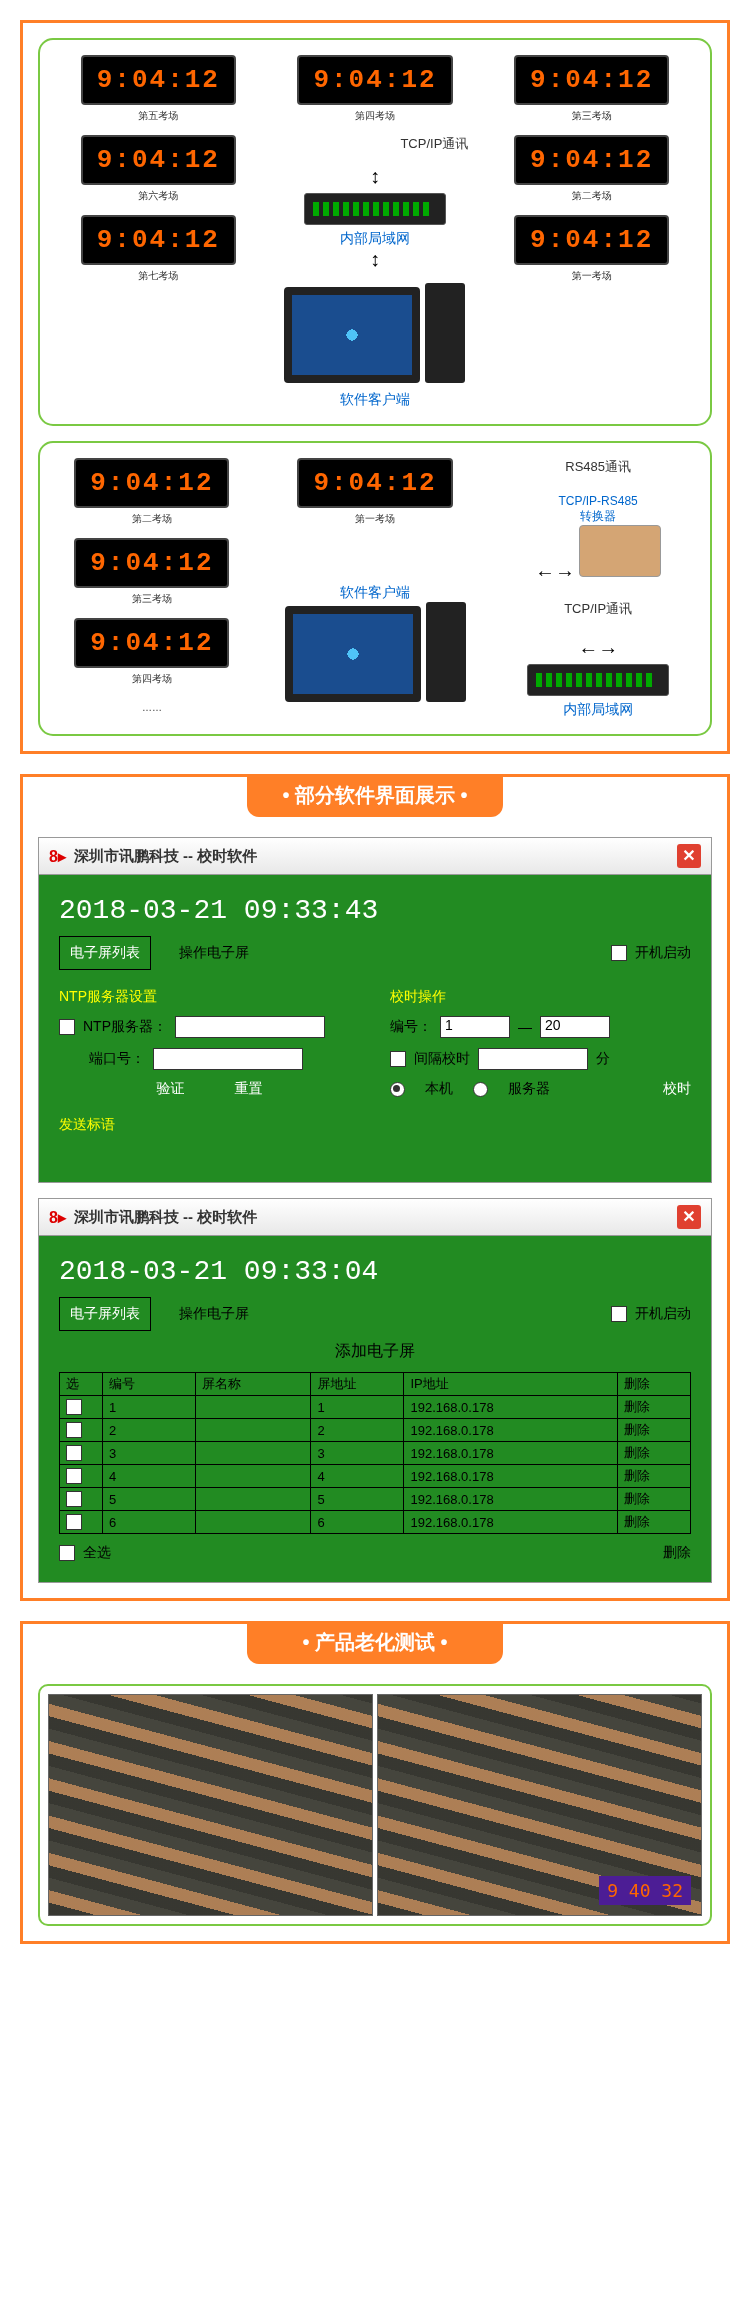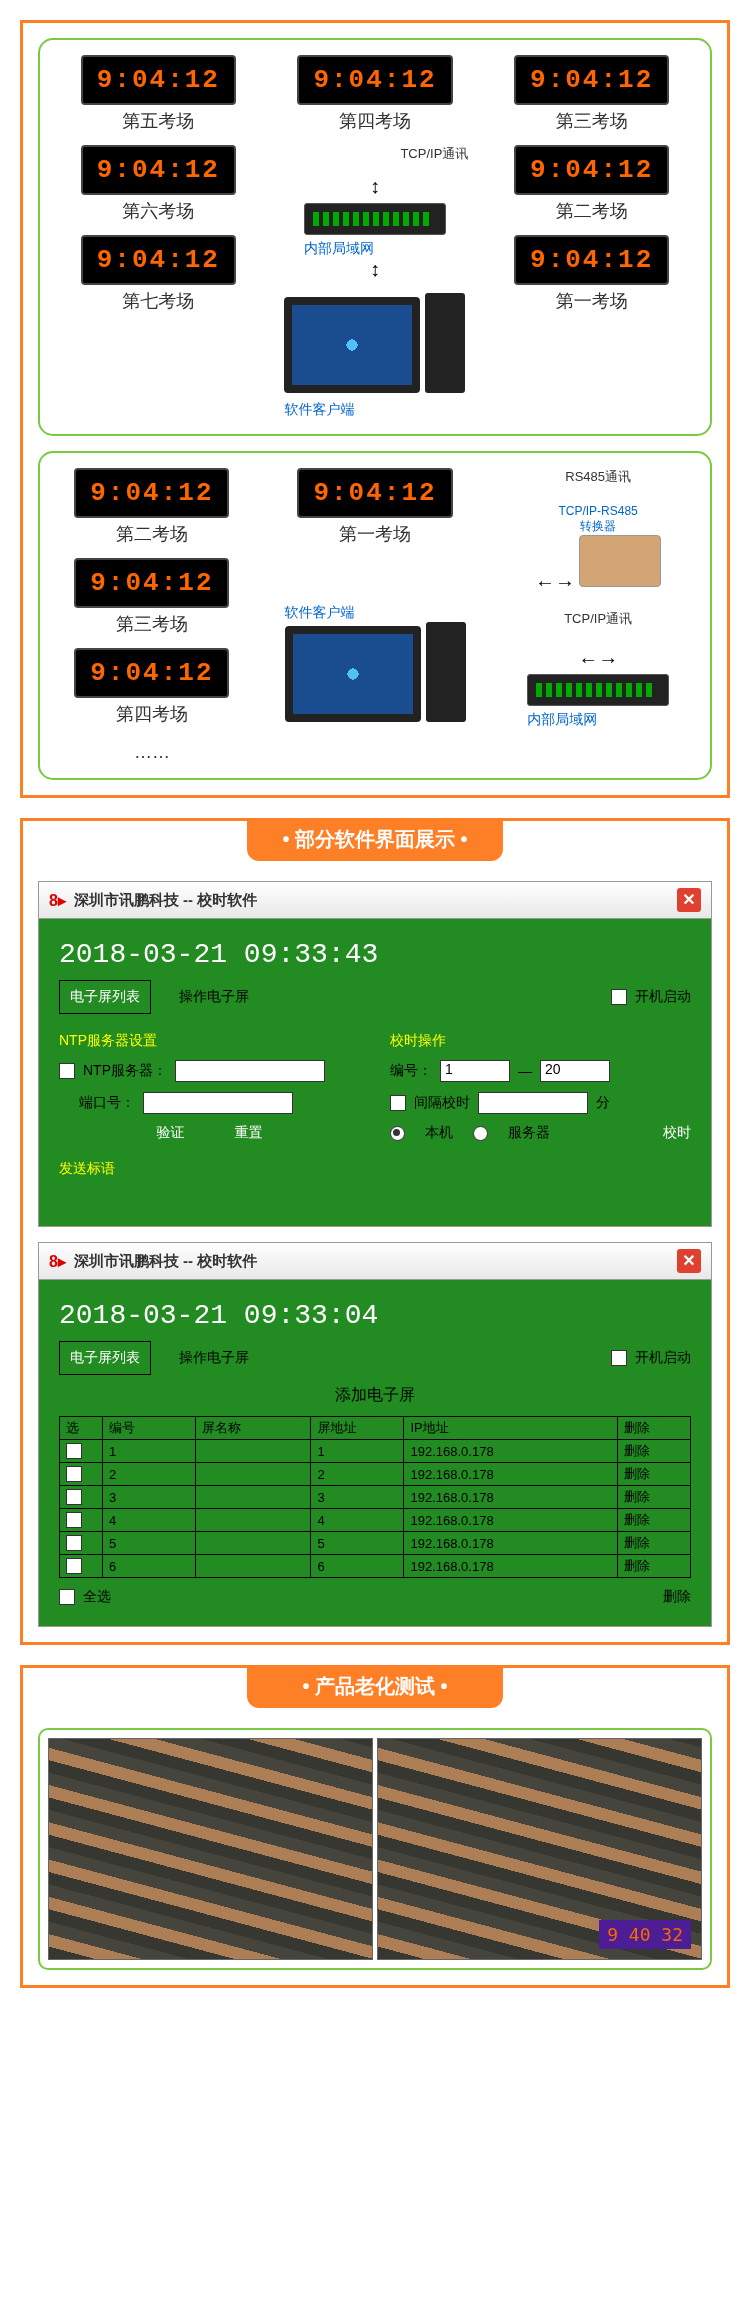--- a/index.html
+++ b/index.html
@@ -4,26 +4,26 @@
 <style>
 body{margin:0;padding:0;background:#fff;font-family:"Microsoft YaHei",Arial,sans-serif;width:750px}
 .section{border:3px solid #ff7f27;margin:20px;padding:0;position:relative}
 .section-header{background:#ff7f27;color:#fff;text-align:center;padding:8px;font-size:20px;font-weight:bold;width:240px;margin:-3px auto 20px;border-radius:0 0 12px 12px}
 .bullet{color:#fff}
 
 
 .topo-box{border:2px solid #7ac943;border-radius:15px;margin:15px;padding:15px;position:relative}
 .clock-display{background:#000;border:2px solid #444;padding:8px 14px;display:inline-block;border-radius:4px}
 .clock-time{color:#ff6600;font-family:"Courier New",monospace;font-size:26px;font-weight:bold;letter-spacing:2px}
-.clock-label{font-size:18px;color:#333;text-align:center;margin-top:4px}
+.clock-label{font-size:10px;color:#333;text-align:center;margin-top:4px}
 .topo1{display:grid;grid-template-columns:1fr 1fr 1fr;gap:10px}
 .topo-cell{text-align:center}
 .switch-img{background:#222;width:140px;height:30px;margin:5px auto;border-radius:3px;border:1px solid #555;position:relative}
 .switch-img::before{content:"";position:absolute;left:8px;top:8px;width:120px;height:14px;background:repeating-linear-gradient(90deg,#0a0 0,#0a0 6px,#222 6px,#222 10px)}
-.switch-label{color:#0066cc;font-size:14px;text-align:left;margin-top:4px}
+.switch-label{color:#0066cc;font-size:14px;text-align:center;margin-top:4px}
 .monitor{width:120px;height:80px;background:#1a4d8f;border:8px solid #222;border-radius:4px;margin:0 auto;position:relative}
 .monitor::after{content:"";position:absolute;left:50%;top:50%;width:40px;height:40px;transform:translate(-50%,-50%);background:radial-gradient(circle,#4fc3f7 20%,transparent 20%);border-radius:50%}
 .tower{display:inline-block;width:40px;height:100px;background:#222;vertical-align:bottom;margin-left:5px;border-radius:3px}
 .arrow{font-size:20px;color:#000}
 .converter{width:80px;height:50px;background:#d4a574;border:1px solid #999;display:inline-block;border-radius:4px}
 .converter-label{color:#0066cc;font-size:12px;text-align:center}
 
 
 .app-window{border:1px solid #999;margin:15px;background:#228b22}
 .titlebar{background:linear-gradient(#fff,#e8e8e8);padding:6px 10px;display:flex;align-items:center;border-bottom:1px solid #999}
@@ -192,21 +192,21 @@
 
       <div style="display:flex;gap:30px">
         <div style="flex:1">
           <div class="section-title">NTP服务器设置</div>
           <div class="form-row">
             <span class="checkbox"></span>
             <span style="color:#000">NTP服务器：</span>
             <span class="input-field" style="width:140px"></span>
           </div>
           <div class="form-row">
-            <span style="color:#000;margin-left:20px">端口号：</span>
+            <span style="color:#000;margin-left:30px">端口号：</span>
             <span class="input-field" style="width:140px"></span>
           </div>
           <div class="form-row" style="justify-content:center;gap:50px">
             <span style="color:#fff">验证</span>
             <span style="color:#fff">重置</span>
           </div>
         </div>
         <div style="flex:1">
           <div class="section-title">校时操作</div>
           <div class="form-row">

